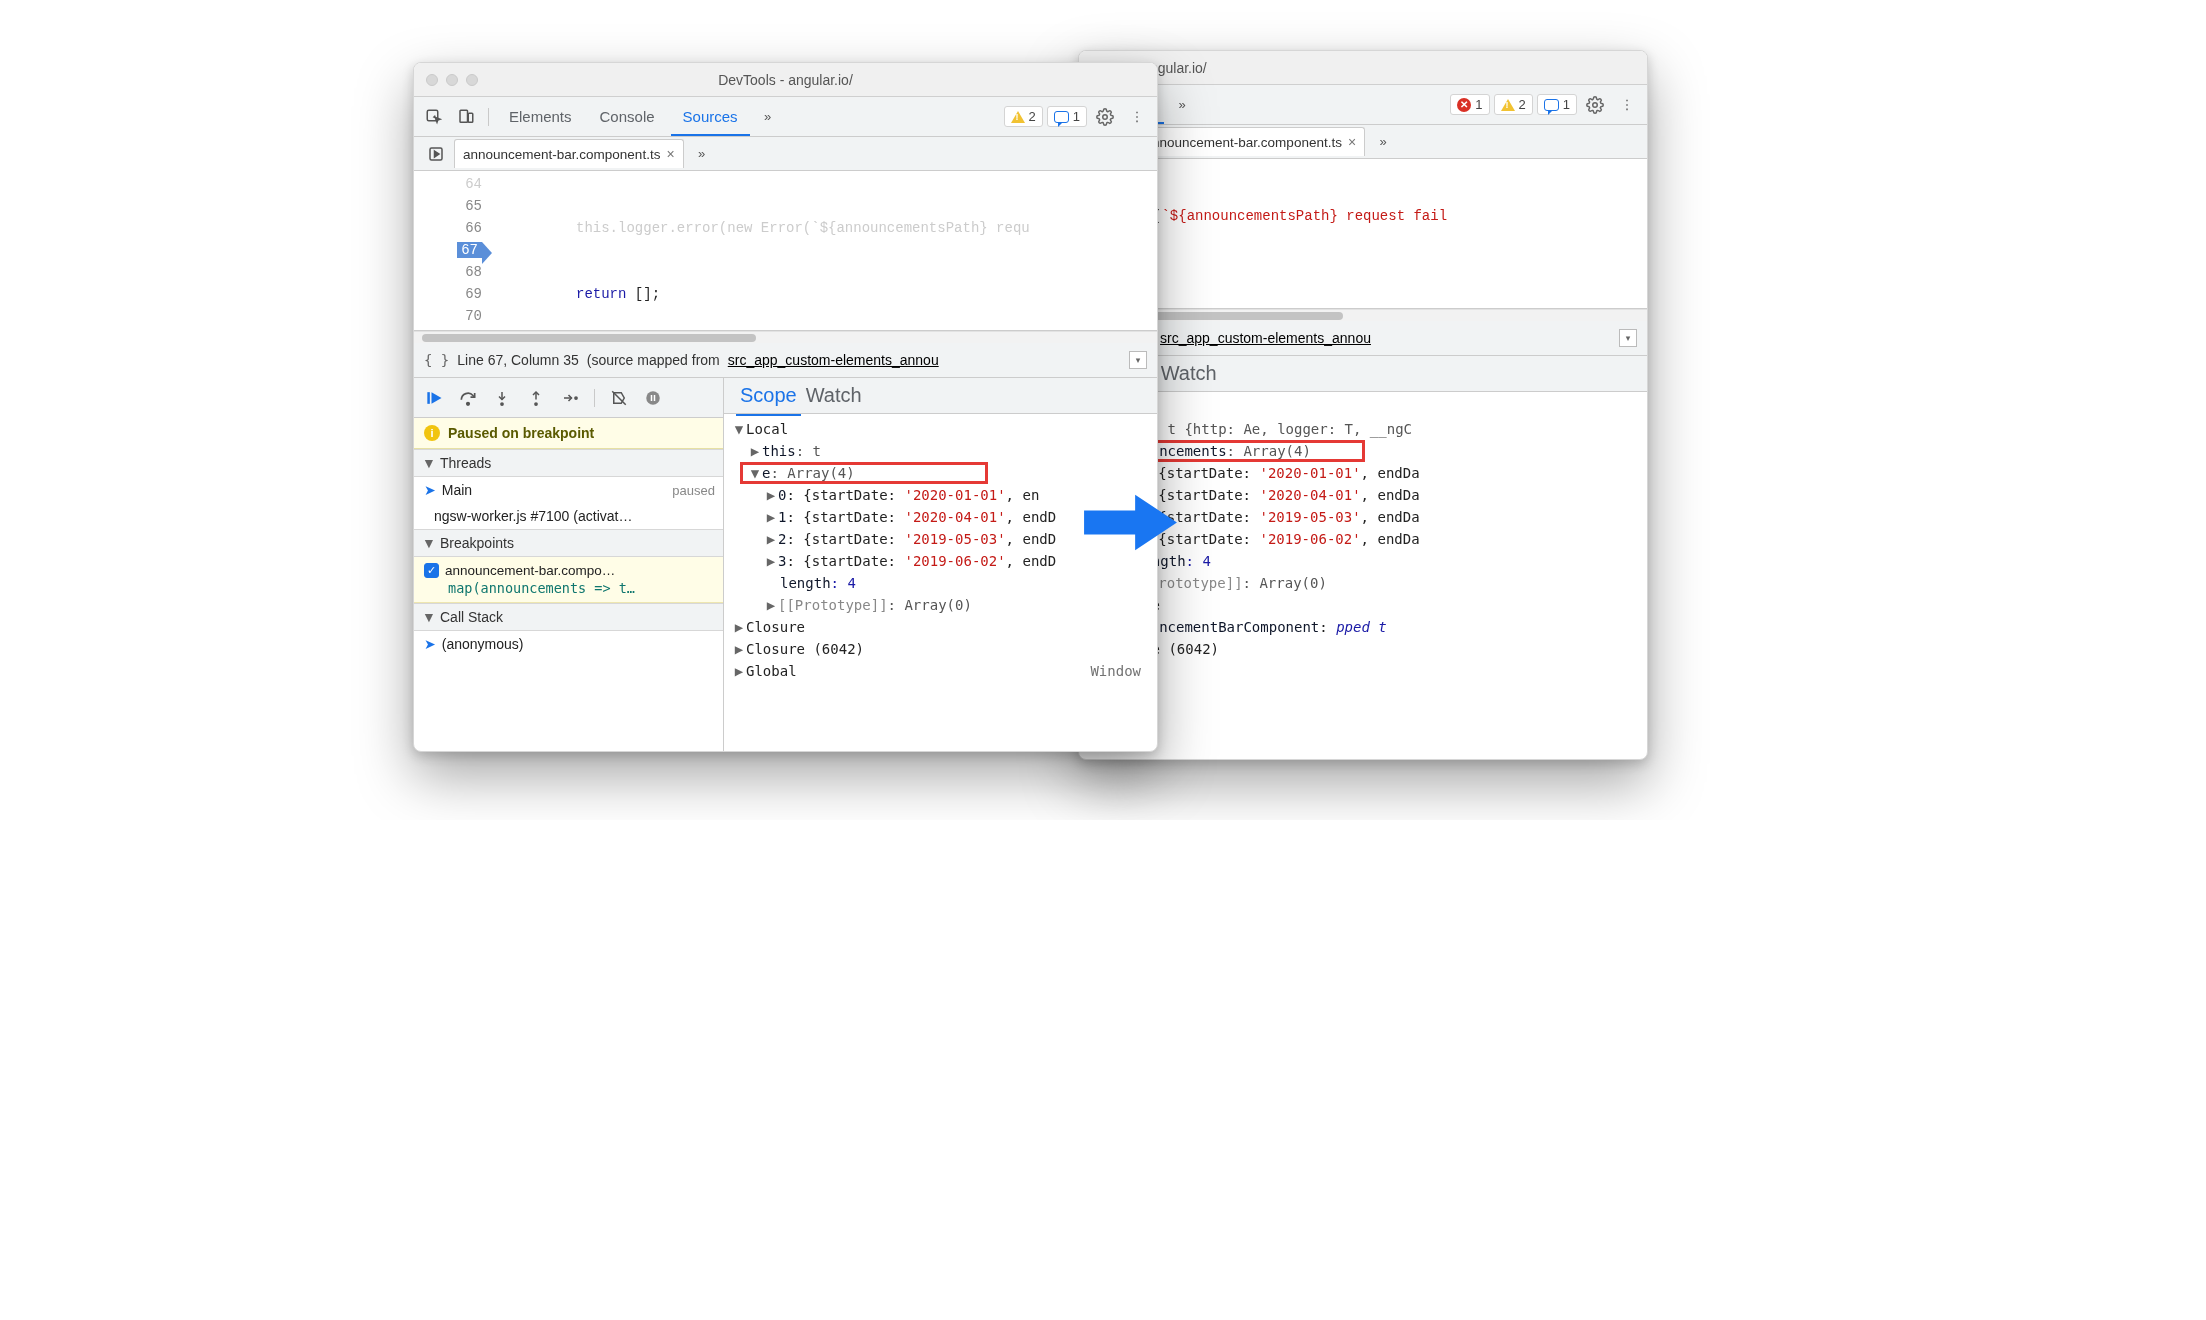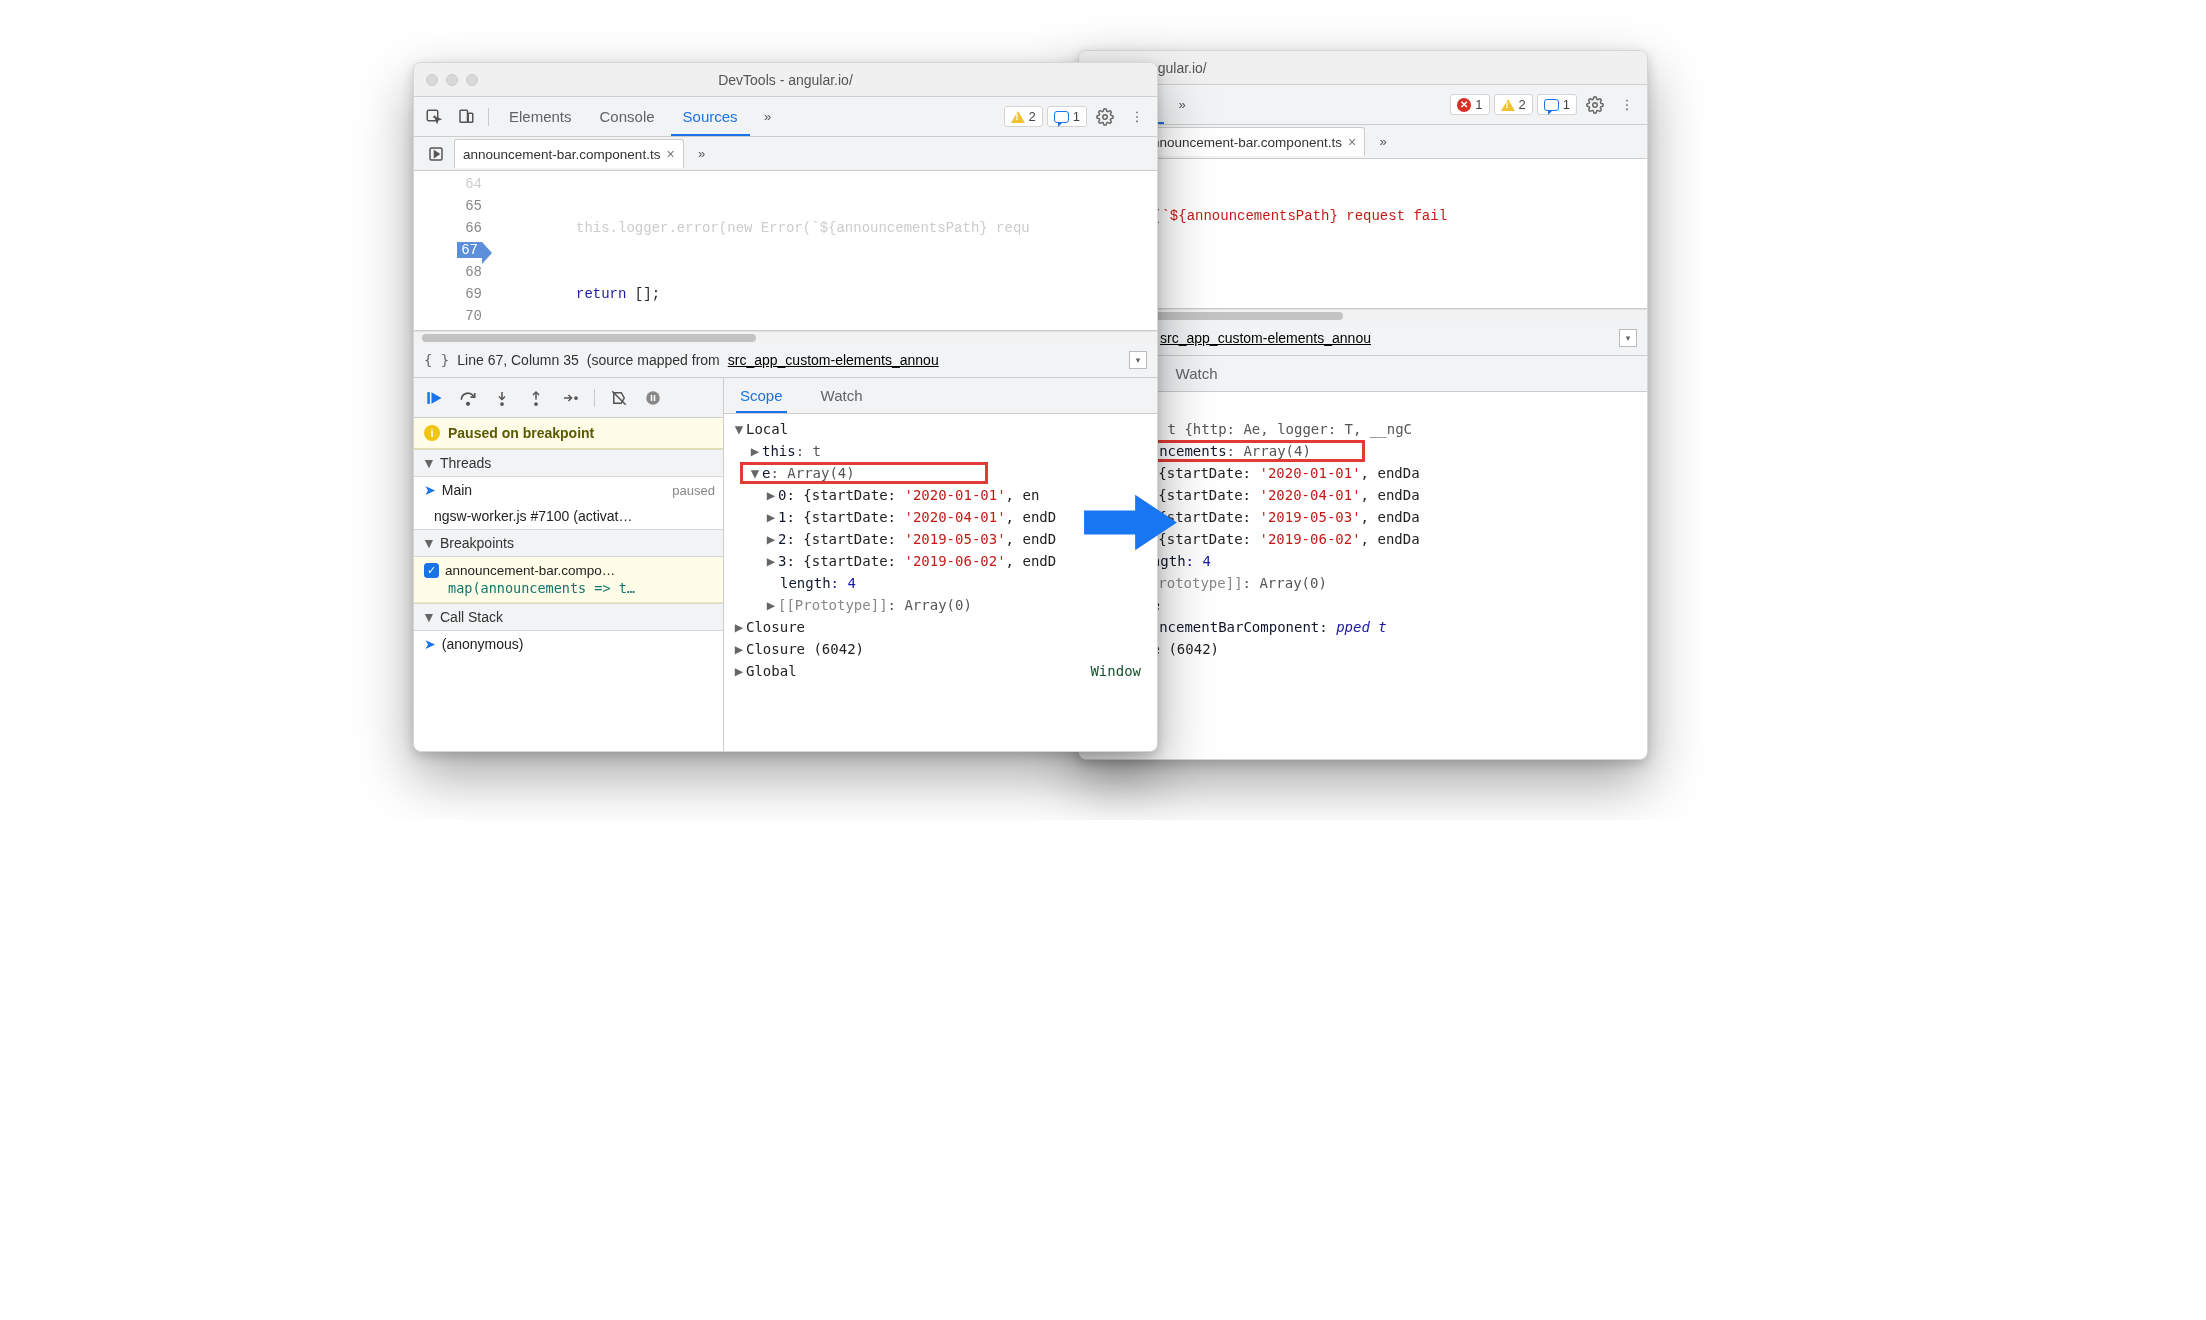--- a/index.html
+++ b/index.html
@@ -243,24 +243,24 @@
   }
   .bp-item .line1 { display:flex; align-items:center; gap:6px; white-space:nowrap; overflow:hidden; text-overflow:ellipsis;}
   .checkbox {
     width:15px; height:15px; border:1.5px solid #1a73e8; border-radius:3px;
     background:#1a73e8; color:#fff; display:inline-flex; align-items:center; justify-content:center;
     font-size:11px;
   }
   .bp-item .line2 { font-family:Menlo,monospace; color:#0f766e; padding-left:24px; white-space:nowrap; overflow:hidden; text-overflow:ellipsis;}
   
   .scopetabs {
-    height:36px; display:flex; align-items:center; padding:0 12px; gap:30px;
+    height:36px; display:flex; align-items:center; padding:0 12px; gap:1px;
     border-bottom:1px solid #ccc;
     background:#f1f3f4;
-    font-size:15px;
+    font-size:20px;
   }
   .scopetabs .stab { padding:8px 4px 7px; color:#5f6368; cursor:pointer; border-bottom:2px solid transparent; }
   .scopetabs .stab.active { color:#1a73e8; border-bottom-color:#1a73e8; }
   .scopebody {
     font-family: Menlo, Consolas, monospace;
     font-size:14px;
     line-height: 22px;
     padding:4px 0 4px 2px;
     overflow:hidden;
     flex:1;
@@ -568,21 +568,21 @@
           <div class="scope-line"><span class="pad" style="width:16px;"></span><span class="tw">▶</span><span class="prop-name">this</span><span class="prop-val-txt">: t</span></div>
           <div class="scope-line"><span class="pad" style="width:16px;"></span><span class="tw">▼</span><span class="prop-name">e</span><span class="prop-val-txt">: Array(4)</span></div>
           <div class="scope-line"><span class="pad" style="width:32px;"></span><span class="tw">▶</span><span class="prop-name">0</span><span>: {startDate: </span><span class="prop-val-str">'2020-01-01'</span><span>, en</span></div>
           <div class="scope-line"><span class="pad" style="width:32px;"></span><span class="tw">▶</span><span class="prop-name">1</span><span>: {startDate: </span><span class="prop-val-str">'2020-04-01'</span><span>, endD</span></div>
           <div class="scope-line"><span class="pad" style="width:32px;"></span><span class="tw">▶</span><span class="prop-name">2</span><span>: {startDate: </span><span class="prop-val-str">'2019-05-03'</span><span>, endD</span></div>
           <div class="scope-line"><span class="pad" style="width:32px;"></span><span class="tw">▶</span><span class="prop-name">3</span><span>: {startDate: </span><span class="prop-val-str">'2019-06-02'</span><span>, endD</span></div>
           <div class="scope-line"><span class="pad" style="width:48px;"></span><span class="prop-name">length</span><span style="color:#1a1aa6">: 4</span></div>
           <div class="scope-line"><span class="pad" style="width:32px;"></span><span class="tw">▶</span><span class="proto">[[Prototype]]</span><span class="prop-val-txt">: Array(0)</span></div>
           <div class="scope-line"><span class="tw">▶</span><span>Closure</span></div>
           <div class="scope-line"><span class="tw">▶</span><span>Closure (6042)</span></div>
-          <div class="scope-line"><span class="tw">▶</span><span>Global</span><span style="margin-left:auto;padding-right:10px;color:#14532d;">Window</span></div>
+          <div class="scope-line"><span class="tw">▶</span><span>Global</span><span style="margin-left:auto;padding-right:10px;color:#737373;">Window</span></div>
 
           <div class="redbox" style="left:16px; top:48px; width:248px; height:22px;"></div>
         </div>
       </div>
     </div>
   </div>
 
   <div class="arrow-big">
     <svg viewBox="0 0 100 70">
         <path d="M0 22 L55 22 L55 5 L100 35 L55 65 L55 48 L0 48 Z" fill="#1976f2"></path>

